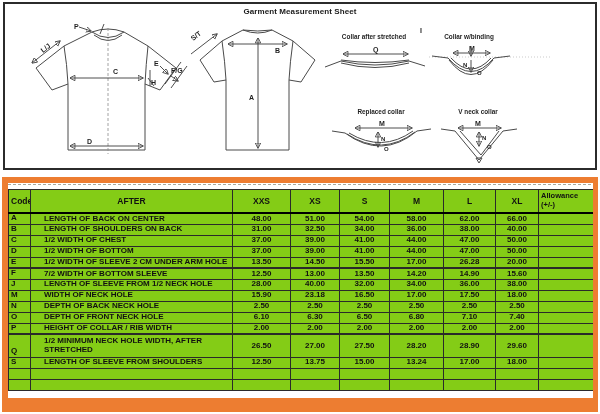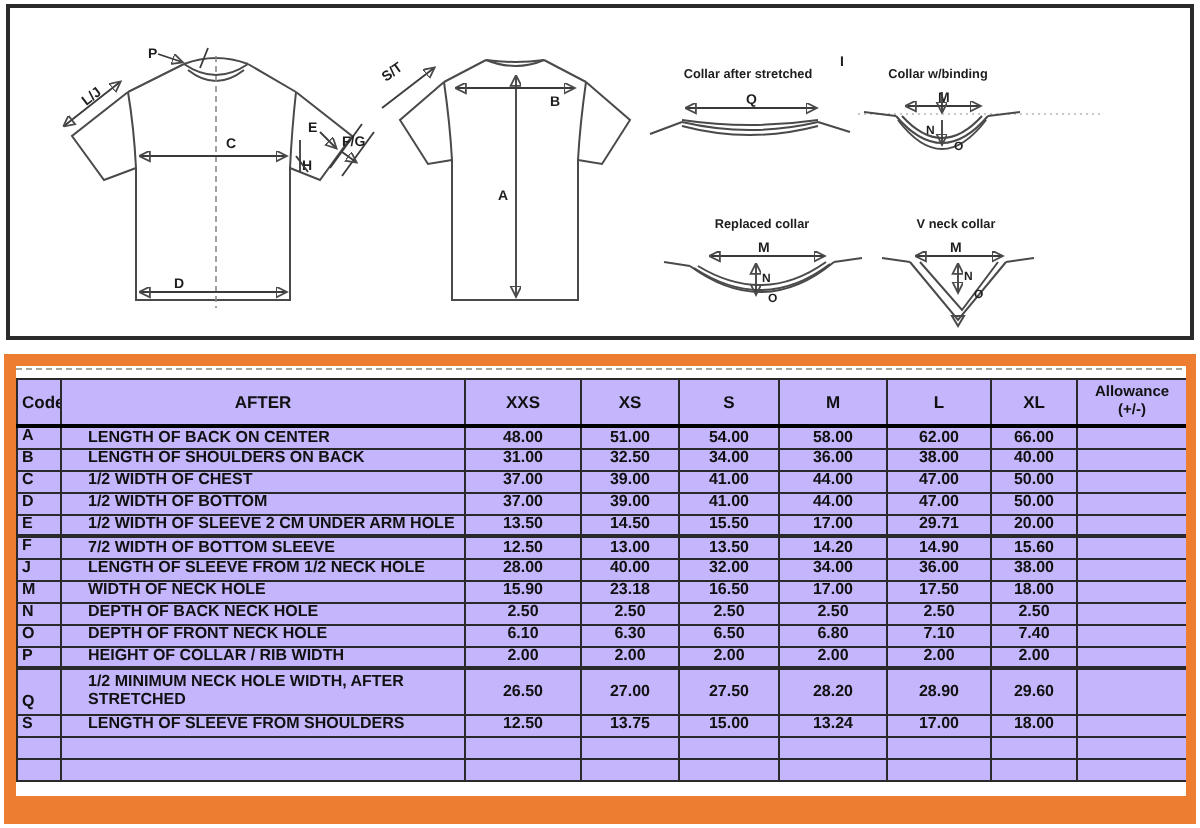--- a/index.html
+++ b/index.html
@@ -22,40 +22,41 @@
   .diagram-svg text.ttl{font-size:6.4px;}
   .diagram-svg text.sm{font-size:6px;}
 
   
   .table-frame{position:absolute;left:2px;top:177px;width:596px;height:235px;
       box-sizing:border-box;border-style:solid;border-color:#ED7D31;
       border-width:6px 5px 14px 6px;background:#fff;overflow:hidden;}
   .clip-strip{height:4px;border-top:1px dashed #a7a79b;margin:1px 2px 0 0;}
 
   table.meas{border-collapse:collapse;table-layout:fixed;width:585px;
-      margin-left:0;background:#c4b5fd;}
+      margin-left:0;background:#84cc16;}
   table.meas th,table.meas td{border:1px solid #2a2a2a;padding:0 2px;
       font-size:8px;line-height:1.05;overflow:hidden;white-space:normal;}
   table.meas thead th{border-bottom:2px solid #000;font-size:8.5px;
       font-weight:bold;text-align:center;height:22px;vertical-align:middle;}
-  table.meas thead th.allow{font-size:7.5px;text-align:center;line-height:1.15;}
+  table.meas thead th.allow{font-size:7.5px;text-align:left;line-height:1.15;}
   table.meas td.code{font-weight:bold;text-align:left;vertical-align:bottom;
       padding-bottom:1px;}
   table.meas td.name{font-weight:bold;text-align:left;padding-left:13px;}
   table.meas td.num{font-weight:bold;text-align:center;}
   table.meas tbody tr{height:11px;}
   table.meas tbody tr[data-code="Q"]{height:23px;}
   table.meas tbody tr[data-code="E"] td,
   table.meas tbody tr[data-code="P"] td{border-bottom-width:2px;}
   table.meas{border:1.5px solid #000;}
 </style>
 </head>
 <body>
 
 <div class="diagram-panel" style="border-color: rgb(43, 43, 43);">
+  <div class="sheet-title">Garment Measurement Sheet</div>
 
   <svg class="diagram-svg" viewBox="0 0 590 164" xmlns="http://www.w3.org/2000/svg">
     <defs>
       <marker id="ae" markerWidth="7" markerHeight="7" refX="5.5" refY="3" orient="auto">
         <path d="M0,0L6,3L0,6z" fill="#333" stroke="none"></path>
       </marker>
       <marker id="as" markerWidth="7" markerHeight="7" refX="0.5" refY="3" orient="auto">
         <path d="M6,0L0,3L6,6z" fill="#333" stroke="none"></path>
       </marker>
     </defs>
@@ -258,21 +259,21 @@
     <td class="allow"></td>
   </tr>
 
   <tr data-code="E">
     <td class="code">E</td>
     <td class="name">1/2 WIDTH OF SLEEVE 2 CM UNDER ARM HOLE</td>
     <td class="num">13.50</td>
     <td class="num">14.50</td>
     <td class="num">15.50</td>
     <td class="num">17.00</td>
-    <td class="num">29.71</td>
+    <td class="num">26.28</td>
     <td class="num">20.00</td>
     <td class="allow"></td>
   </tr>
 
   <tr data-code="F">
     <td class="code">F</td>
     <td class="name">7/2 WIDTH OF BOTTOM SLEEVE</td>
     <td class="num">12.50</td>
     <td class="num">13.00</td>
     <td class="num">13.50</td>

